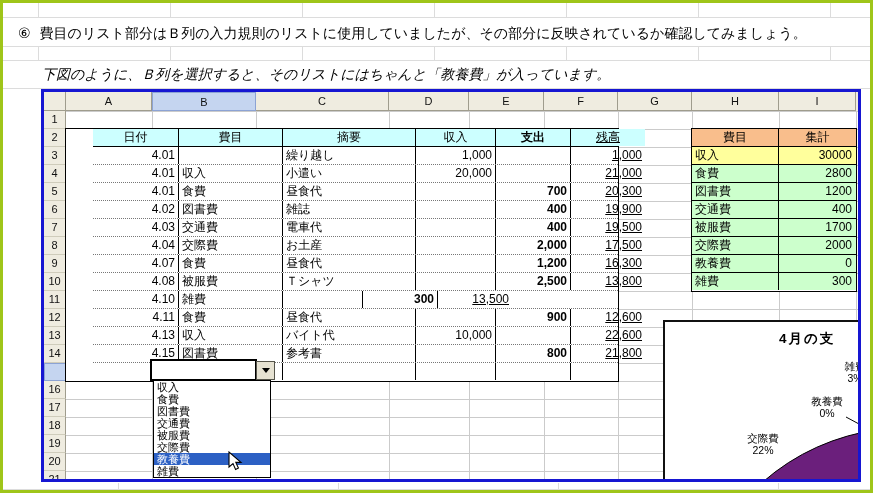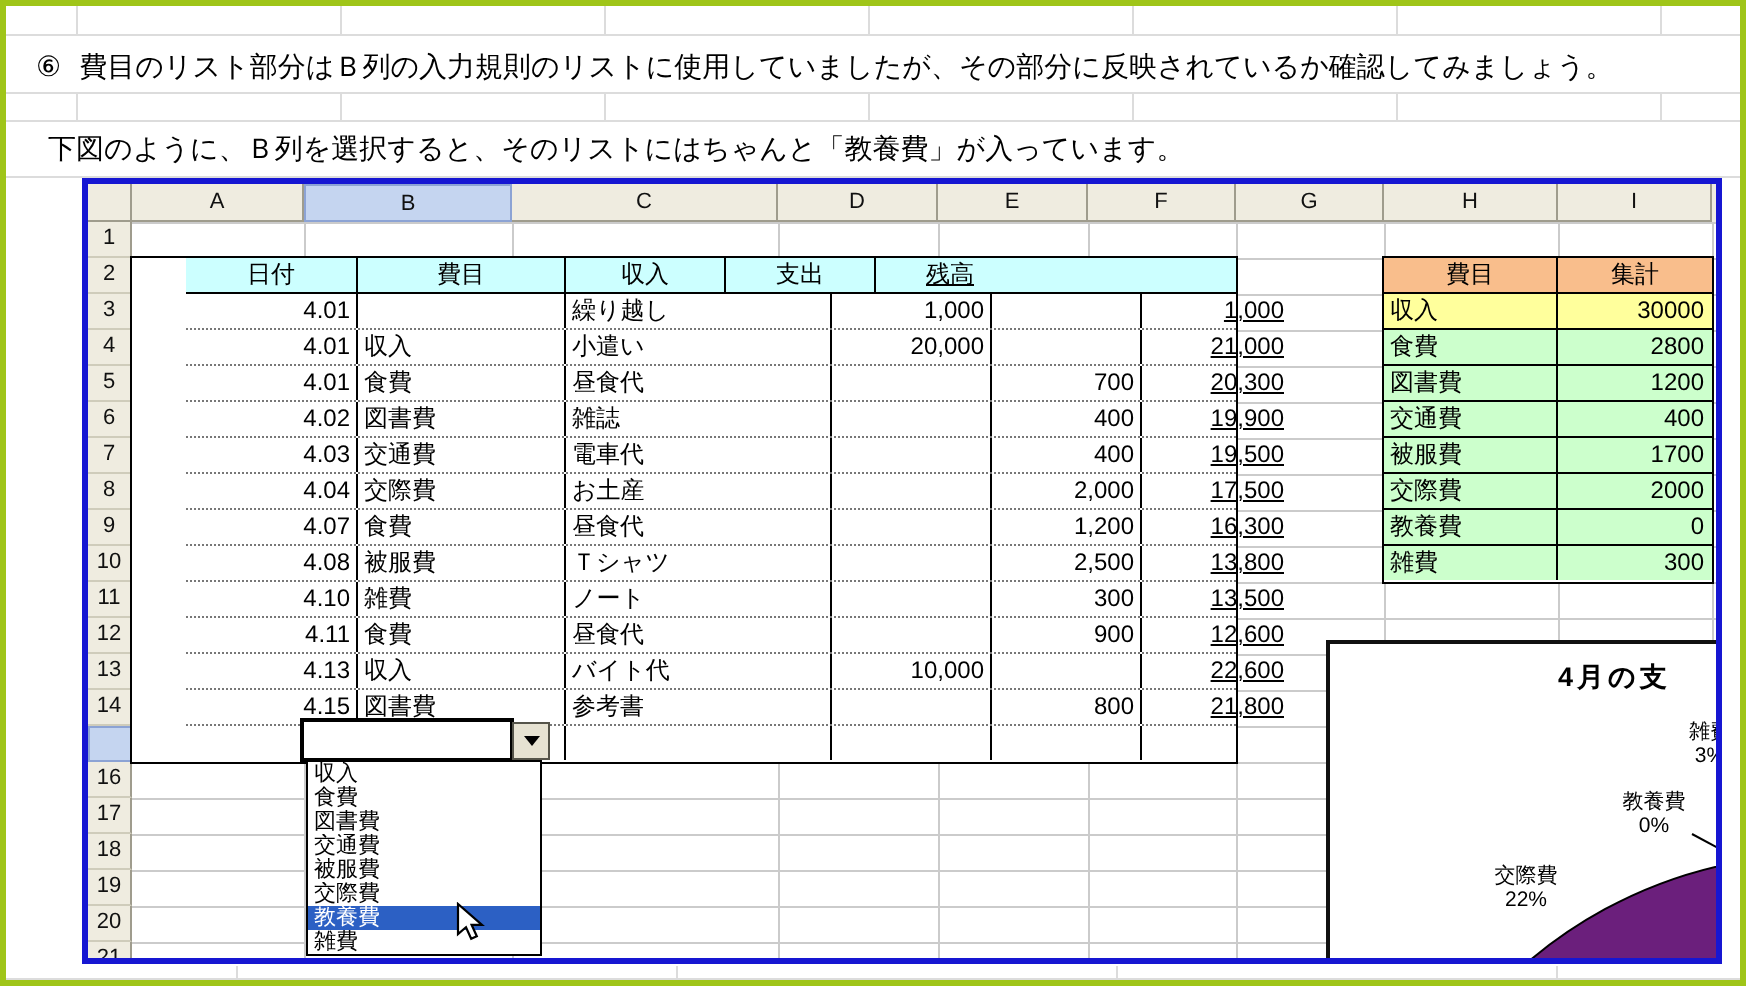--- a/index.html
+++ b/index.html
@@ -9,21 +9,21 @@
     --selected-header-fill:#C5D5F0; --dropdown-highlight:#2C60C4;
     --pie-purple:#6B1F7C; --pie-blue:#2A66C8; --pie-periwinkle:#9B9BEF;
   }
   *{margin:0;padding:0;box-sizing:border-box;font-family:"Liberation Sans","DejaVu Sans",sans-serif;}
   body{background:#fff;}
   .canvas{position:relative;width:873px;height:493px;background:#fff;border:3px solid var(--frame-outer);overflow:hidden;}
   .dhline{position:absolute;left:0;right:0;height:1px;background:#DCDCDC;}
   .dvline{position:absolute;width:1px;background:#DCDCDC;}
   .instr{position:absolute;font-size:14px;color:#000;white-space:nowrap;background:#fff;display:flex;gap:9px;}
   .instr1{left:15px;top:17px;height:26px;line-height:26px;right:140px;}
-  .instr2{left:21px;top:58px;height:26px;line-height:26px;right:260px;}
+  .instr2{left:39px;top:58px;height:26px;line-height:26px;right:260px;font-style:italic;}
   
   .shot{position:absolute;left:38px;top:86px;width:820px;height:393px;border:3px solid var(--frame-image);background:#fff;overflow:hidden;}
   .colheads{position:absolute;left:0;top:0;right:0;height:19px;display:flex;background:#EFECE0;z-index:2;}
   .hcell{height:19px;border-right:1px solid #9F9C8D;border-bottom:1px solid #9F9C8D;font-size:11px;line-height:18px;text-align:center;color:#111;background:#EFECE0;flex:none;}
   .hcell.corner{width:22px;}
   .hcell.selhdr{background:var(--selected-header-fill);border:1px solid #8CA3D4;}
   .rowheads{position:absolute;left:0;top:19px;bottom:0;width:22px;background:#EFECE0;z-index:2;}
   .rcell{height:18px;border-right:1px solid #9F9C8D;border-bottom:1px solid #CFCCBB;font-size:11px;line-height:17px;text-align:center;color:#111;background:#EFECE0;}
   .rcell.selhdr{background:var(--selected-header-fill);border:1px solid #8CA3D4;border-right:1px solid #8CA3D4;padding-left:36px;}
   .gridlines{position:absolute;inset:0;z-index:1;}
@@ -33,21 +33,21 @@
   .ledger{position:absolute;left:21px;top:36px;width:554px;height:254px;border:1px solid #000;background:#fff;z-index:3;padding-left:27px;}
   .lrow{display:flex;height:18px;border-bottom:1px dotted #777;}
   .lrow.lhead{border-bottom:1px solid #000;background:var(--ledger-header-fill);}
   .lrow:last-child{border-bottom:none;}
   .lcell{flex:none;height:17px;line-height:17px;font-size:12px;border-right:1px solid #000;padding:0 3px;overflow:hidden;white-space:nowrap;}
   .lhead .lcell{text-align:center;background:var(--ledger-header-fill);}
   .lcell.date{width:86px;text-align:right;}
   .lcell.category{width:104px;text-align:left;}
   .lcell.description{width:133px;text-align:left;}
   .lcell.income{width:80px;text-align:right;}
-  .lcell.expense{width:75px;text-align:right;}
+  .lcell.expense{width:75px;text-align:right;font-weight:bold;}
   .lcell.balance{width:74px;text-align:right;border-right:none;text-decoration:underline;}
   .lhead .lcell{text-align:center;}
   
   .summary{position:absolute;left:647px;top:36px;width:166px;height:164px;border:1px solid #000;background:#fff;z-index:3;}
   .srow{display:flex;height:18px;border-bottom:1px solid #000;}
   .srow:last-child{border-bottom:none;}
   .scell{flex:none;height:17px;line-height:17px;font-size:12px;overflow:hidden;white-space:nowrap;}
   .scell.cat{width:87px;border-right:1px solid #000;padding-left:3px;background:var(--summary-item-fill);}
   .scell.tot{width:77px;text-align:right;padding-right:4px;background:var(--summary-item-fill);}
   .srow.shead .scell{background:var(--summary-header-fill);text-align:center;padding:0;}
@@ -174,20 +174,21 @@
         <div class="rcell">18</div>
         <div class="rcell">19</div>
         <div class="rcell">20</div>
         <div class="rcell">21</div>
       </div>
 
     <div class="ledger">
       <div class="lrow lhead">
         <div class="lcell date">日付</div>
         <div class="lcell category">費目</div>
+        <div class="lcell description">摘要</div>
         <div class="lcell income">収入</div>
         <div class="lcell expense">支出</div>
         <div class="lcell balance">残高</div>
       </div>
       <div id="ledger-body">
           <div class="lrow">
             <div class="lcell date">4.01</div>
             <div class="lcell category"></div>
             <div class="lcell description">繰り越し</div>
             <div class="lcell income">1,000</div>
@@ -246,21 +247,20 @@
             <div class="lcell date">4.08</div>
             <div class="lcell category">被服費</div>
             <div class="lcell description">Ｔシャツ</div>
             <div class="lcell income"></div>
             <div class="lcell expense">2,500</div>
             <div class="lcell balance">13,800</div>
           </div>
           <div class="lrow">
             <div class="lcell date">4.10</div>
             <div class="lcell category">雑費</div>
-            <div class="lcell description">ノート</div>
             <div class="lcell income"></div>
             <div class="lcell expense">300</div>
             <div class="lcell balance">13,500</div>
           </div>
           <div class="lrow">
             <div class="lcell date">4.11</div>
             <div class="lcell category">食費</div>
             <div class="lcell description">昼食代</div>
             <div class="lcell income"></div>
             <div class="lcell expense">900</div>

